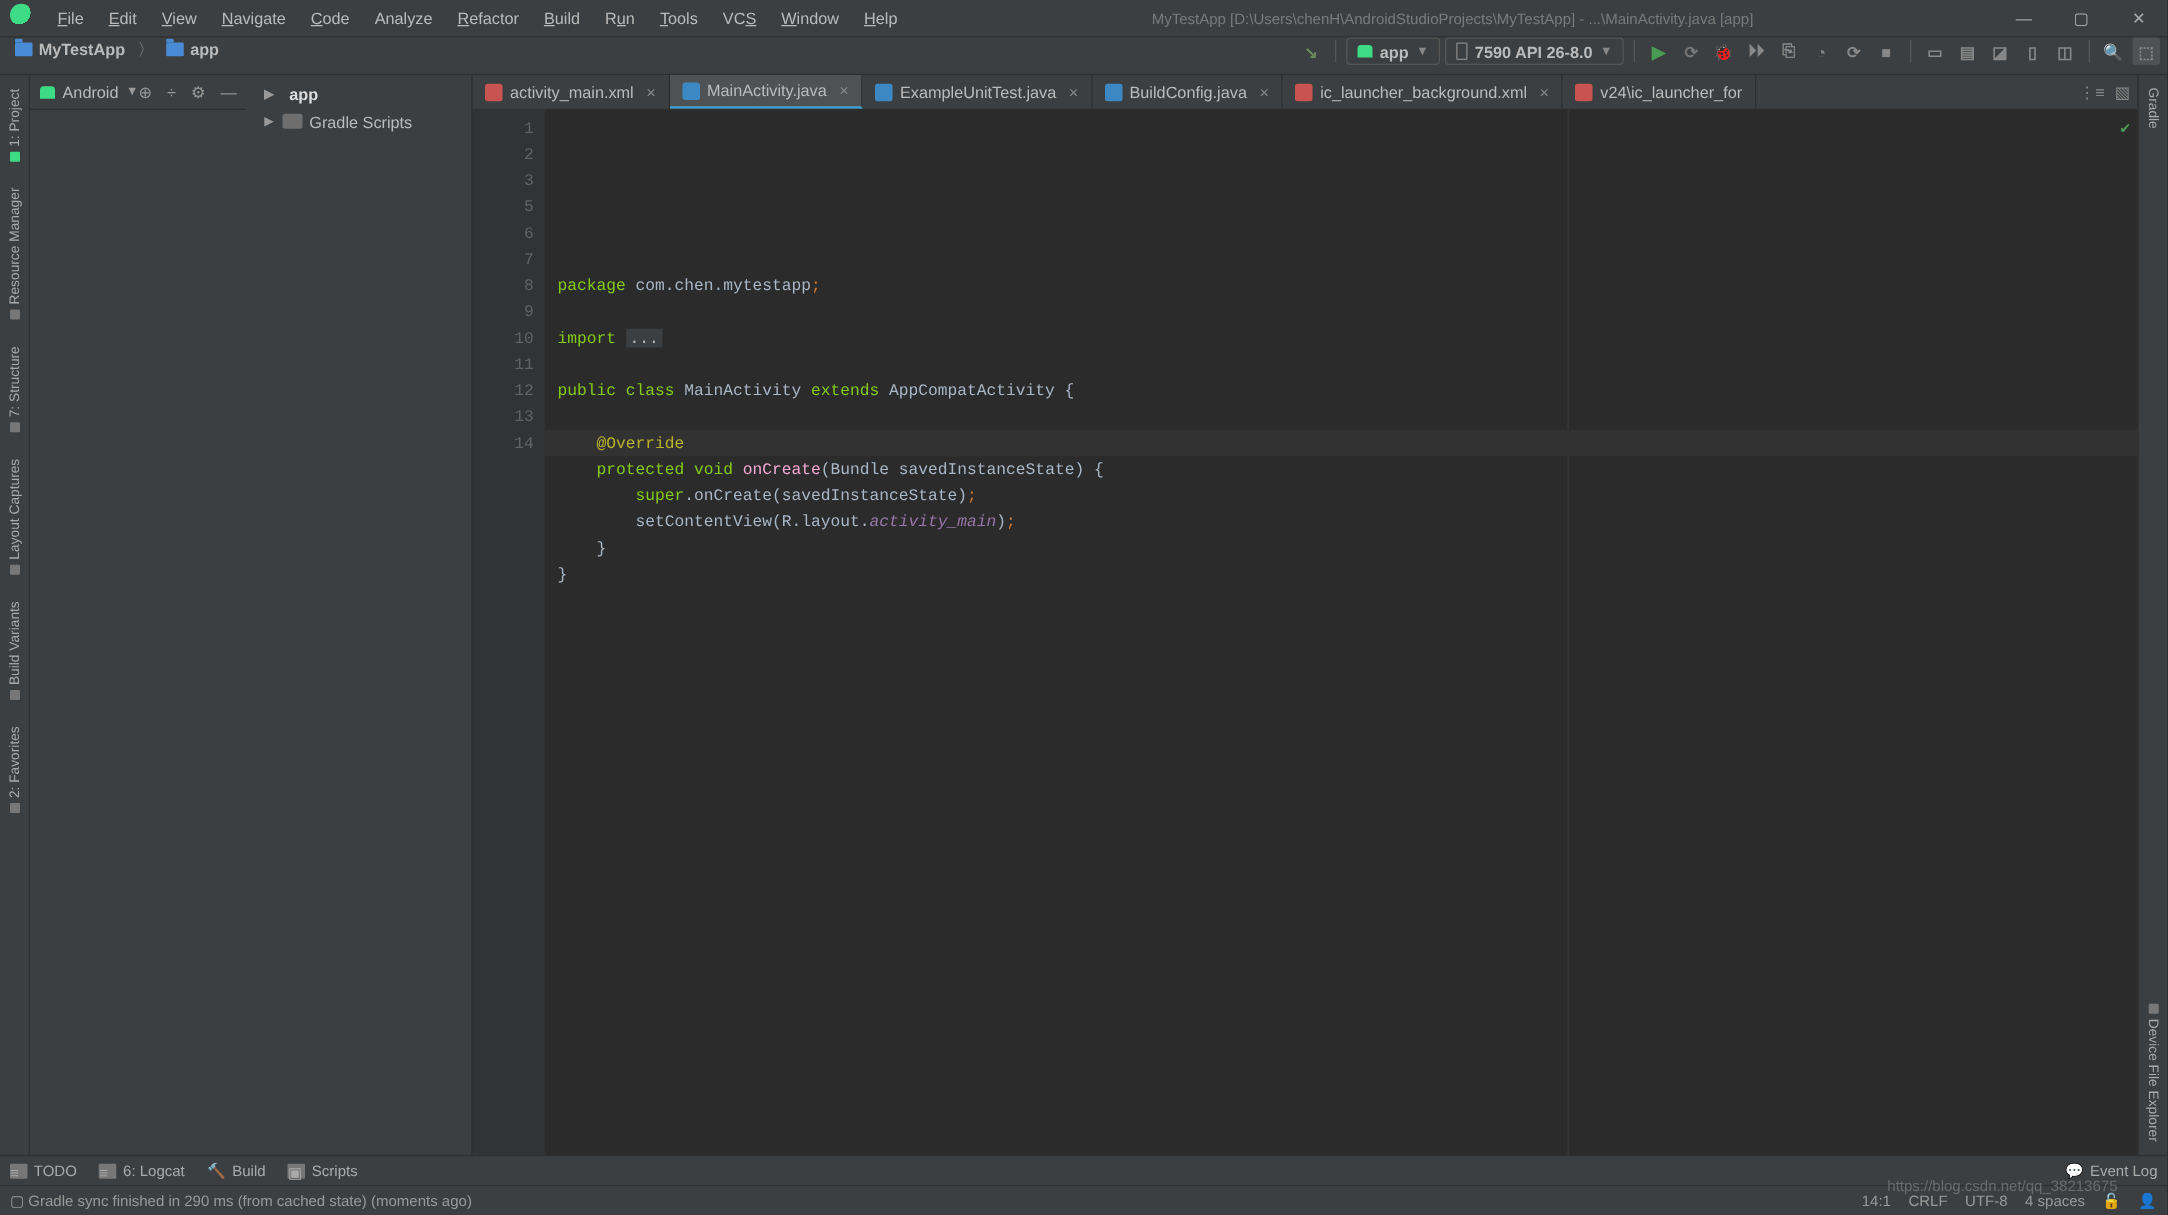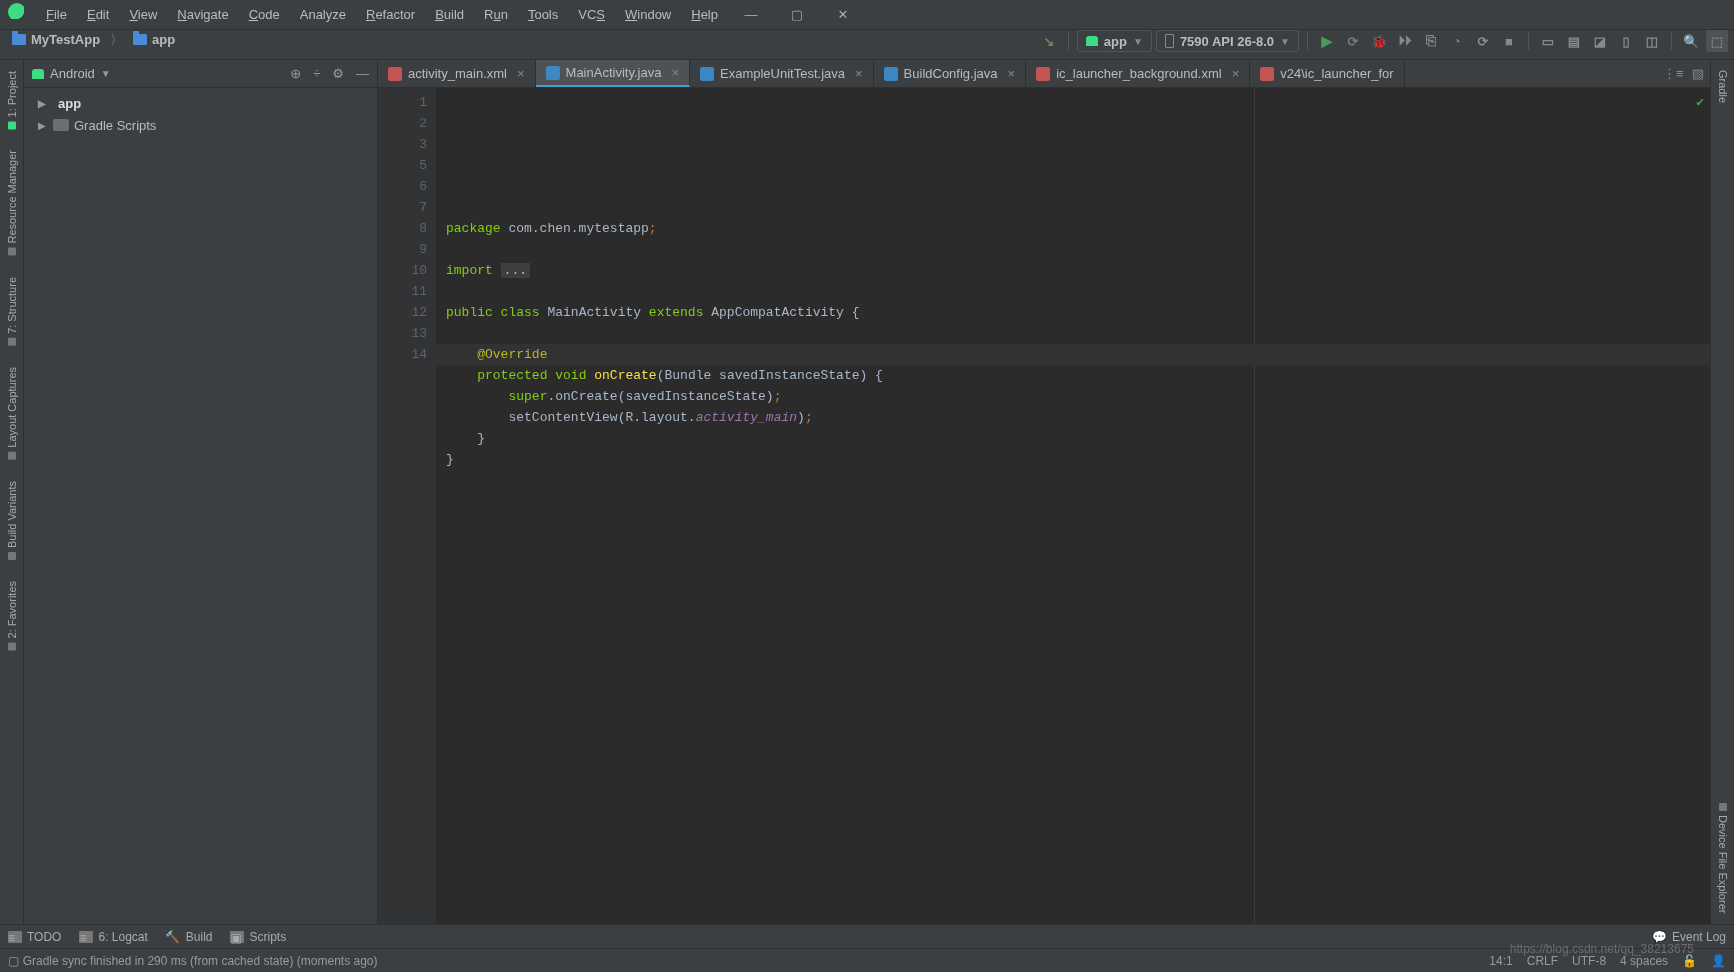--- a/index.html
+++ b/index.html
@@ -101,21 +101,21 @@
 }
 .rightstrip .vtab { transform: none; }
 .vtab .dot {
   display: inline-block; width: 8px; height: 8px; border-radius: 1px;
   background: #777; margin-bottom: 4px;
 }
 
 .project-panel {
   width: 354px; background: #3c3f41;
   border-right: 1px solid #2d2f30;
-  display: flex; flex-direction: column;
+  display: flex; flex-direction: row;
 }
 .project-header {
   height: 28px; display: flex; align-items: center; justify-content: space-between;
   padding: 0 8px; border-bottom: 1px solid #2d2f30;
 }
 .project-header .left {
   display: flex; align-items: center; gap: 6px;
 }
 .project-header .right {
   display: flex; align-items: center; gap: 12px; color: #999;
@@ -181,21 +181,21 @@
 }
 .vrule {
   position: absolute; top: 0; bottom: 0; left: 818px;
   border-left: 1px solid #3a3a3a;
 }
 .kw { color: #84cc16; }
 .anno { color: #bbb529; margin-top: 44px; }
 .fld { color: #a9b7c6; font-style: italic; color: #9876aa; }
 .punc { color: #cc7832; }
 .id { color: #a9b7c6; }
-.meth { color: #fde047; }
+.meth { color: #f9a8d4; }
 .caret-line {
   position: absolute; left: 0; right: 0; height: 21px;
   background: #323232; z-index: 0;
 }
 .code-lines { position: relative; z-index: 1; }
 .import-box { background: #3c3f41; padding: 0 3px; }
 
 .bottomtabs {
   height: 24px; background: #3c3f41; border-top: 1px solid #2d2f30;
   display: flex; align-items: center; justify-content: space-between;
@@ -230,20 +230,21 @@
     <div class="item"><u>C</u>ode</div>
     <div class="item">Analyze</div>
     <div class="item"><u>R</u>efactor</div>
     <div class="item"><u>B</u>uild</div>
     <div class="item">R<u>u</u>n</div>
     <div class="item"><u>T</u>ools</div>
     <div class="item">VC<u>S</u></div>
     <div class="item"><u>W</u>indow</div>
     <div class="item"><u>H</u>elp</div>
   </div>
+  <div class="title">MyTestApp [D:\Users\chenH\AndroidStudioProjects\MyTestApp] - ...\MainActivity.java [app]</div>
   <div class="winbtns">
     <div>—</div>
     <div>▢</div>
     <div>✕</div>
   </div>
 </div>
 
 <div class="navrow">
   <div class="breadcrumb">
     <div class="seg">

